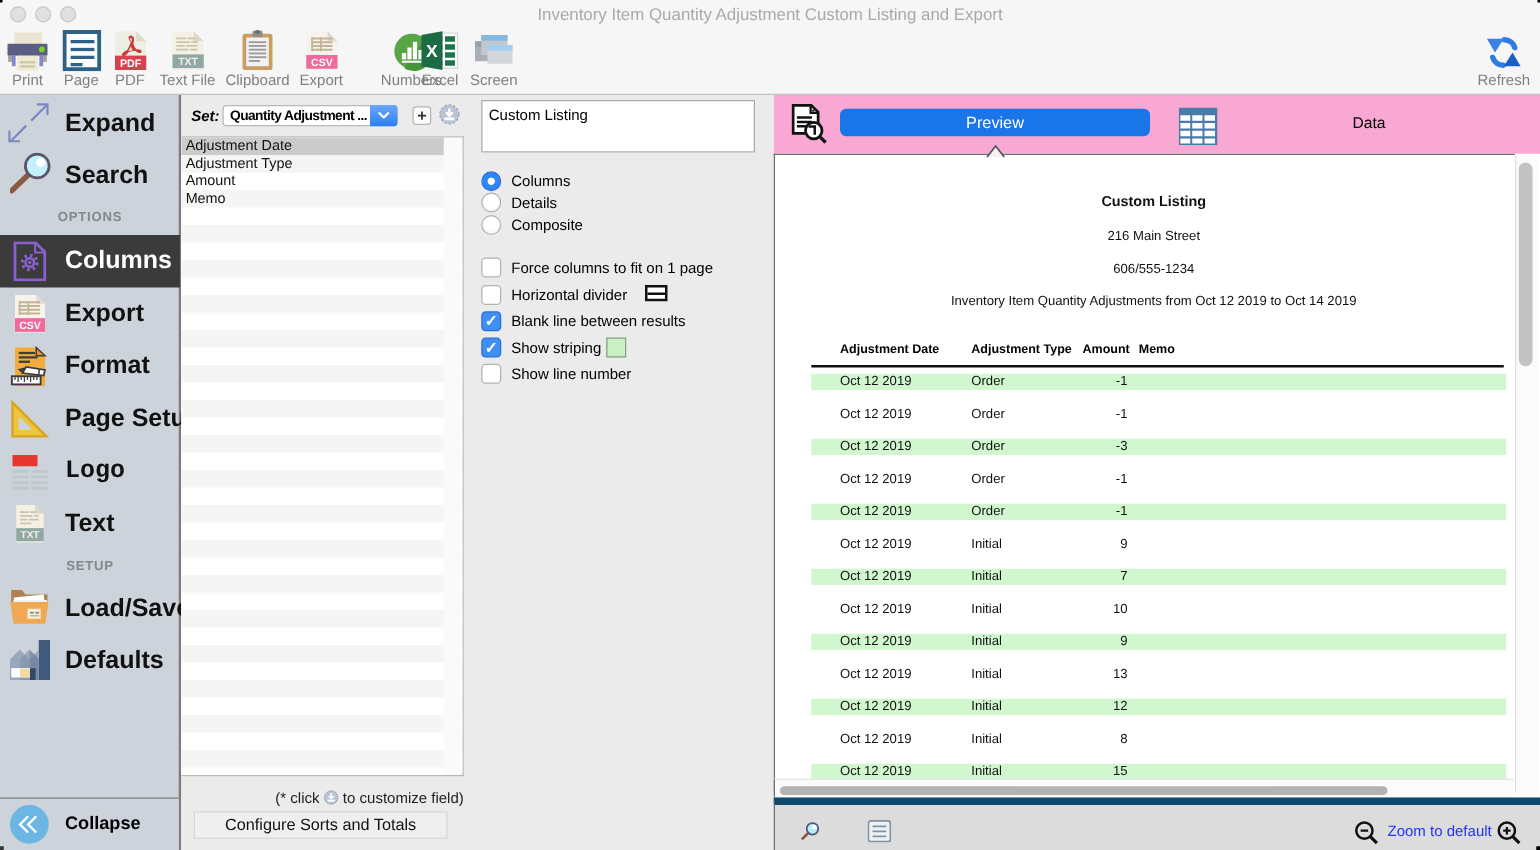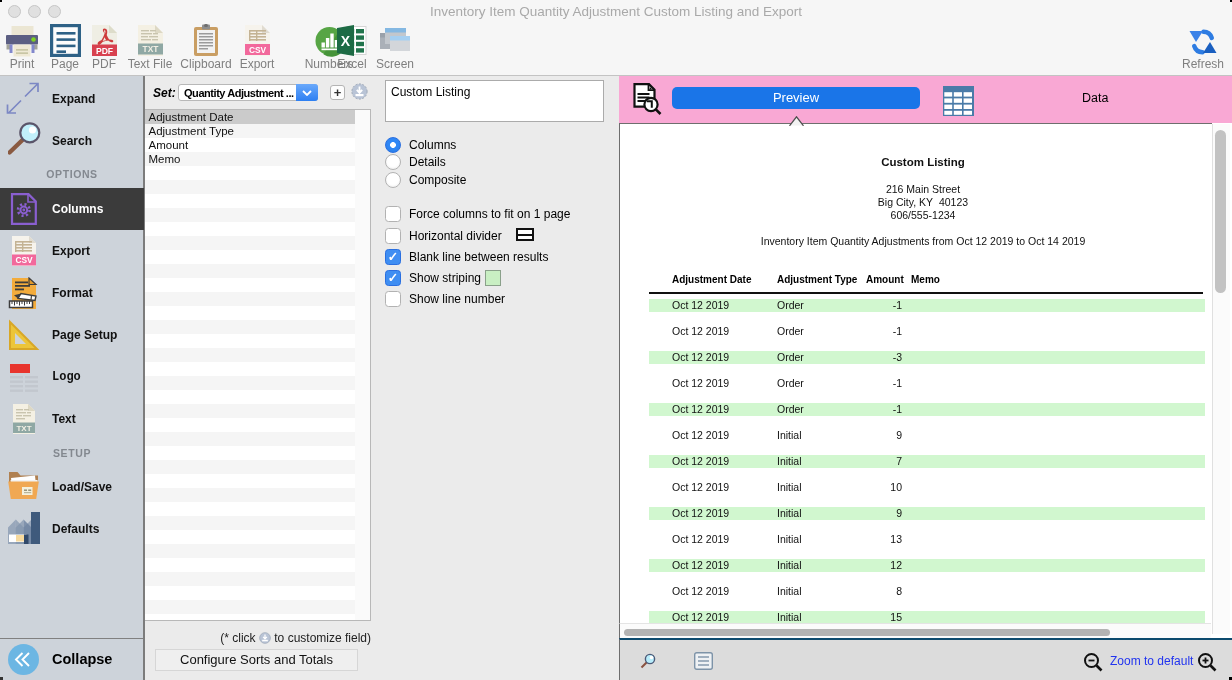--- a/index.html
+++ b/index.html
@@ -11,21 +11,21 @@
 .tl { position:absolute; top:5px; width:13px; height:13px; border-radius:50%; background:#e0e0e0; border:1px solid #c6c6c6; }
 #title { position:absolute; top:4px; left:0; width:1232px; text-align:center; font-size:13.5px; color:#a9a9a9; }
 .tbi { position:absolute; top:24px; text-align:center; }
 .tbi .lbl { margin-top:0px; font-size:12px; color:#7f7f7f; }
 .tbi svg { display:block; margin:0 auto; }
 
 
 #sidebar { position:absolute; left:0; top:76px; width:145px; height:604px; background:#cdd3da; border-right:2px solid #7c7c7c; }
 .sbi { position:absolute; left:0; width:144px; height:42px; }
 .sbi .ic { position:absolute; left:8px; top:5px; width:32px; height:32px; }
-.sbi .tx { position:absolute; left:52px; top:50%; transform:translateY(-50%); font-size:12px; font-weight:bold; color:#111; white-space:nowrap; }
+.sbi .tx { position:absolute; left:52px; top:50%; transform:translateY(-50%); font-size:20px; font-weight:bold; color:#111; white-space:nowrap; }
 .sbhead { position:absolute; left:0; width:144px; text-align:center; font-size:10.5px; font-weight:bold; color:#83888f; letter-spacing:0.6px; }
 .sbi.sel { background:#3b3b3b; }
 .sbi.sel .tx { color:#fff; }
 #collapsebar { position:absolute; left:0; top:638px; width:143px; height:42px; border-top:1px solid #808080; background:#cdd3da; }
 
 
 #midpanel { position:absolute; left:145px; top:76px; width:474px; height:604px; background:#ebebeb; }
 #setlabel { position:absolute; left:8px; top:10px; font-size:12px; font-weight:bold; color:#000000;font-style:italic; }
 #dropdown { position:absolute; left:33px; top:8px; width:140px; height:17px; background:#fff; border:1px solid #b8b8b8; border-radius:3px; font-size:11px; font-weight:bold; letter-spacing:-0.45px; }
 #dropdown .txt { position:absolute; left:5px; top:1.5px; color:#000; white-space:nowrap; }
@@ -55,21 +55,21 @@
 #rtop { position:absolute; left:0; top:0; width:613px; height:47px; background:#f9a8d4; }
 #previewbtn { position:absolute; left:53px; top:10.5px; width:248px; height:22px; background:#1a75e8; border-radius:5px; color:#fff; font-size:13px; text-align:center; line-height:22px; }
 #caret { position:absolute; left:170px; top:40px; width:15px; height:10px; z-index:9; }
 #caret svg { display:block; }
 #datalbl { position:absolute; left:463px; top:15px; font-size:12.5px; color:#000; }
 #pvarea { position:absolute; left:0px; top:47px; width:593px; height:511px; background:#fff; border-left:1.2px solid #6e6e6e; border-top:1.2px solid #6e6e6e; }
 #pvscroll { position:absolute; left:593px; top:48px; width:18px; height:510px; background:#fbfbfb; border-left:1px solid #e0e0e0; }
 #pvthumb { position:absolute; left:2px; top:6px; width:11px; height:163px; background:#c2c2c2; border-radius:6px; }
 #hscroll { position:absolute; left:1px; top:547px; width:592px; height:15px; background:#fbfbfb; border-top:1px solid #e4e4e4; }
 #hthumb { position:absolute; left:4px; top:5px; width:486px; height:7px; background:#b3b3b3; border-radius:4px; }
-#rbottom { position:absolute; left:0; top:562px; width:613px; height:42px; background:#dcdcdc; border-top:2px solid #0c4a6e; }
+#rbottom { position:absolute; left:0; top:562px; width:613px; height:42px; background:#dcdcdc; border-top:6px solid #0c4a6e; }
 #zoomlbl { position:absolute; left:490px; top:14px; font-size:12px; color:#2134ef; }
 
 
 .pc { text-align:center; position:absolute; left:26px; width:554px; font-size:10.5px; color:#111; line-height:13px; }
 #pvhead1 { top:32px; font-weight:bold; font-size:11.5px; }
 .trow { position:absolute; left:29px; width:556px; height:13px; font-size:10.5px; color:#111; }
 .trow.g { background:#d1f7cf; }
 .trow .c1 { position:absolute; left:23px; top:0; line-height:13px; }
 .trow .c2 { position:absolute; left:128px; top:0; line-height:13px; }
 .trow .c3 { position:absolute; left:187px; width:66px; text-align:right; top:0; line-height:13px; }
@@ -523,21 +523,20 @@
         <rect x="1.3" y="24.8" width="7.9" height="4.0"></rect>
               <rect x="10.8" y="24.8" width="8.2" height="4.0"></rect>
               <rect x="20.6" y="24.8" width="8.4" height="4.0"></rect>
       </g>
     </svg></div>
     <div id="datalbl">Data</div>
   </div>
   <div id="pvarea">
     <div class="pc" id="pvhead1">Custom Listing</div>
     <div class="pc" style="top:59px;">216 Main Street</div>
-    <div class="pc" style="top:72px;">Big City, KY&nbsp;&nbsp;40123</div>
     <div class="pc" style="top:85px;">606/555-1234</div>
     <div class="pc" style="top:111px;">Inventory Item Quantity Adjustments from Oct 12 2019 to Oct 14 2019</div>
     <div id="thead">
           <span class="c1">Adjustment Date</span>
           <span class="c2">Adjustment Type</span>
           <span class="c3">Amount</span>
           <span class="c4">Memo</span>
         </div>
     <div id="tline"></div>
     <div class="trow g" style="top:175px;">

